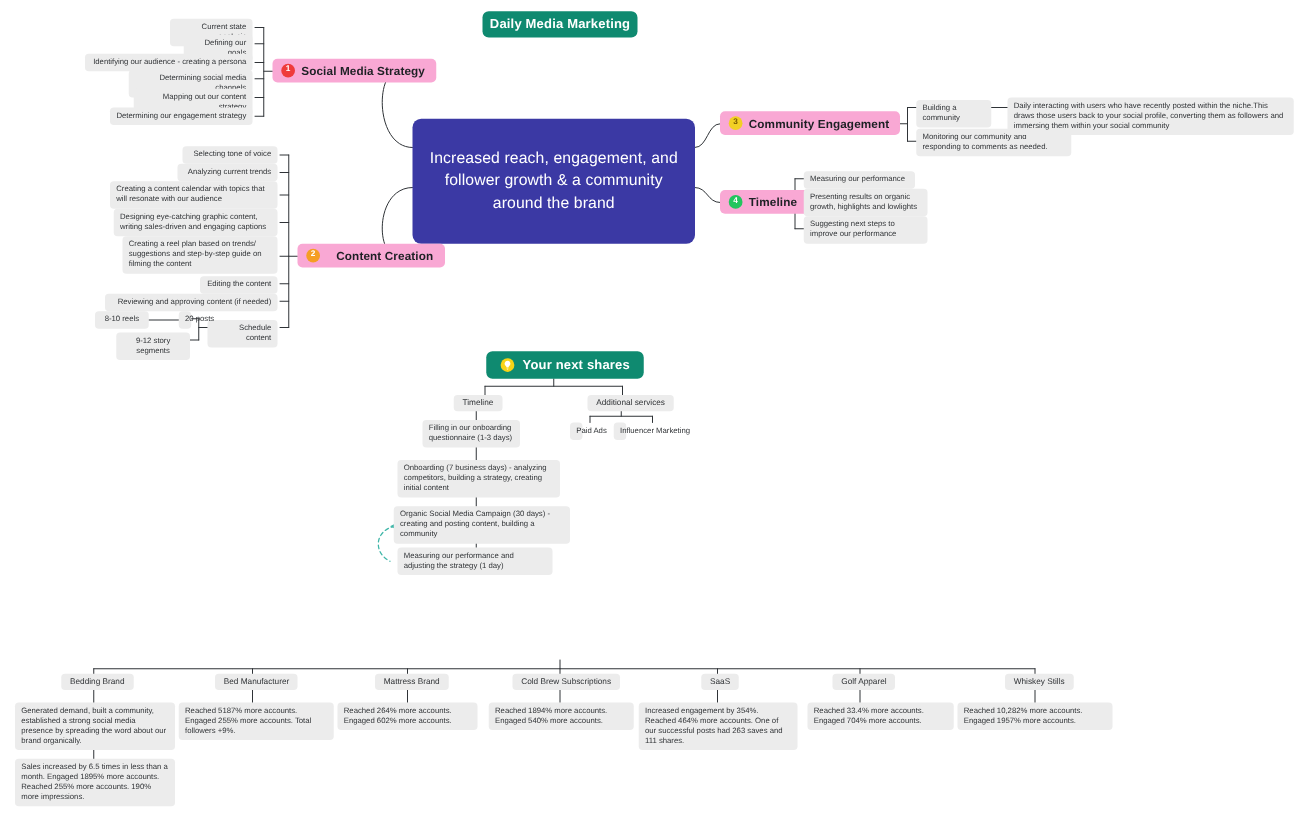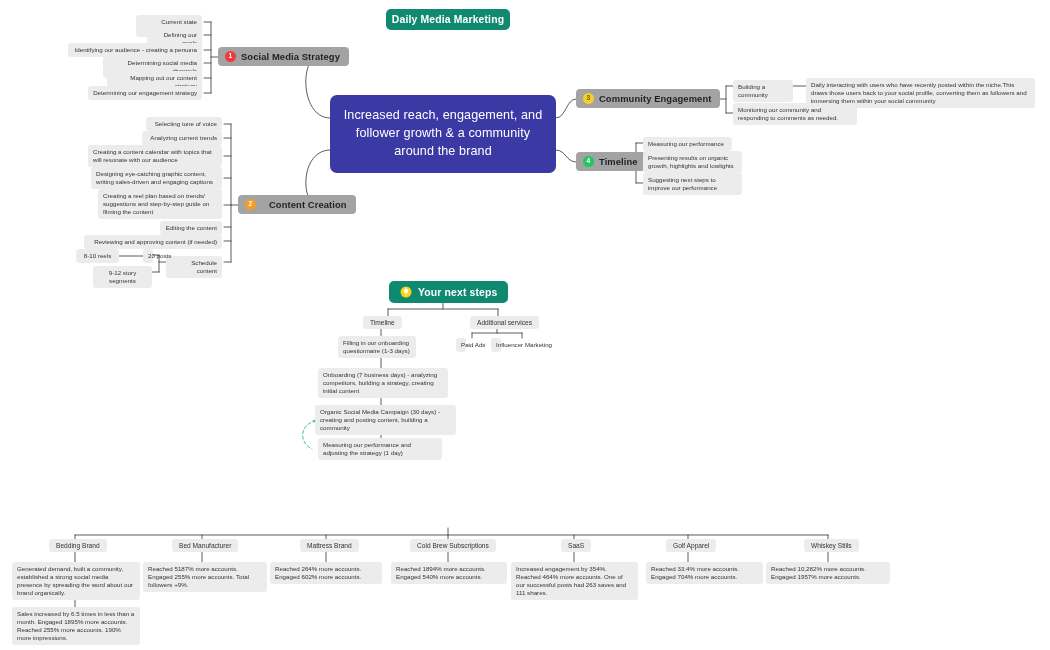--- a/index.html
+++ b/index.html
@@ -15,21 +15,21 @@
   .node{
     position:absolute;box-sizing:border-box;
     background:#ececec;border-radius:3px;
     padding:3px 5px;line-height:1.28;
     color:#303336;
   }
   .node.t7{font-size:6.2px;}
 
   .branch{
     position:absolute;box-sizing:border-box;display:flex;align-items:flex-start;gap:5px;
-    background:#a3a3a3;border-radius:4px;padding:4px 9px 4px 7px;
+    background:#f9a8d4;border-radius:4px;padding:4px 9px 4px 7px;
     font-size:9.4px;font-weight:700;color:#1d2024;letter-spacing:.1px;white-space:nowrap;
   }
   .num{
     width:11px;height:11px;border-radius:50%;flex:none;
     display:flex;align-items:center;justify-content:center;
     font-size:6.6px;font-weight:700;color:#ffffff;line-height:1;
   }
   .num.red{background:#ef3b3b;}
   .num.orange{background:#f59e24;}
   .num.yellow{background:#f2d024;color:#7a5c00;}
@@ -146,21 +146,21 @@
     </g>
     <g fill="#3fb6a8" stroke="none">
       <path d="M318 418 l-6 3 l6 3 z"></path>
     </g>
   </svg>
 
   <div class="pill plain" style="left:386px;top:9px;width:124px;">
     <span>Daily Media Marketing</span>
   </div>
 
-  <div class="central" style="left:330px;top:95px;width:226px;height:78px;">
+  <div class="central" style="left:330px;top:95px;width:226px;height:100px;">
     <span>Increased reach, engagement, and follower growth &amp; a community around the brand</span>
   </div>
 
   <div class="branch" style="left:218px;top:47px;">
     <span class="num red">1</span>
     <span>Social Media Strategy</span>
   </div>
 
   <div class="node t7" style="left:136px;top:15px;width:66px;text-align:right;">Current state analysis</div>
   <div class="node t7" style="left:147px;top:28px;width:55px;text-align:right;">Defining our goals</div>
@@ -205,21 +205,21 @@
   <div class="node t7" style="left:643px;top:151px;width:99px;">Presenting results on organic growth, highlights and lowlights</div>
   <div class="node t7" style="left:643px;top:173px;width:99px;">Suggesting next steps to improve our performance</div>
 
   <div class="pill" style="left:389px;top:281px;">
     <svg class="glyph" viewBox="0 0 24 24">
       <circle cx="12" cy="12" r="11" fill="#f7d416"></circle>
       <path d="M12 5.2a4.6 4.6 0 0 0-2.7 8.3c.5.4.8.9.9 1.5h3.6c.1-.6.4-1.1.9-1.5A4.6 4.6 0 0 0 12 5.2z" fill="#ffffff"></path>
       <rect x="10.2" y="15.9" width="3.6" height="1.3" rx=".6" fill="#ffffff"></rect>
       <rect x="10.7" y="17.8" width="2.6" height="1.2" rx=".6" fill="#ffffff"></rect>
     </svg>
-    <span>Your next steps</span>
+    <span>Your next shares</span>
   </div>
 
   <div class="tiny-head" style="left:363px;top:316px;">Timeline</div>
   <div class="tiny-head" style="left:470px;top:316px;">Additional services</div>
 
   <div class="node t7" style="left:338px;top:336px;width:78px;">Filling in our onboarding questionnaire (1-3 days)</div>
   <div class="node t7" style="left:318px;top:368px;width:130px;">Onboarding (7 business days) - analyzing competitors, building a strategy, creating initial content</div>
   <div class="node t7" style="left:315px;top:405px;width:141px;">Organic Social Media Campaign (30 days) - creating and posting content, building a community</div>
   <div class="node t7" style="left:318px;top:438px;width:124px;">Measuring our performance and adjusting the strategy (1 day)</div>
 

